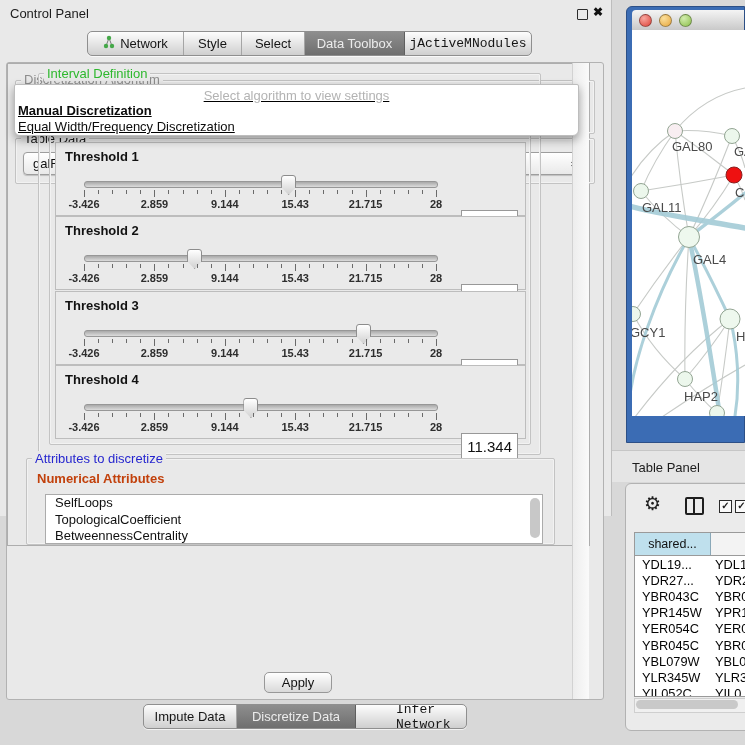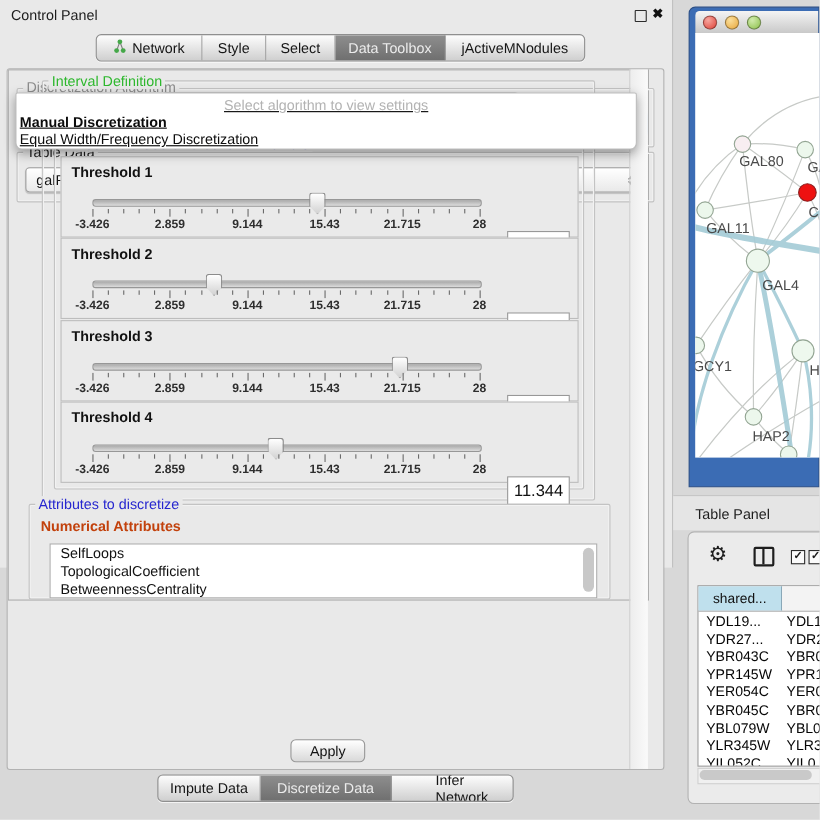--- a/index.html
+++ b/index.html
@@ -11,21 +11,21 @@
   .cp-window{left:0;top:0;width:611px;height:516px;background:#e9e9e9;border-right:1px solid #bdbdbd;}
   .cp-title{left:10px;top:6px;font-size:13px;color:#1c1c1c;}
   .float-btn{left:577px;top:9px;width:9px;height:9px;border:1.5px solid #2c2c2c;border-radius:1px;}
   .close-btn{left:593px;top:5px;font-size:12px;font-weight:bold;color:#111;}
 
   
   .seg{display:flex;height:23px;border:1px solid #8f8f8f;border-radius:5px;
        background:linear-gradient(#fdfdfd,#cfcfcf);box-shadow:0 1px 0 rgba(255,255,255,.7);overflow:hidden;}
   .seg .s{display:flex;align-items:center;justify-content:center;font-size:13px;color:#151515;
           border-right:1px solid #a5a5a5;box-sizing:border-box;gap:5px;}
-  .seg .s:last-child{border-right:none;}
+  .seg .s:last-child{border-right:none;font-family:Liberation Mono, monospace;}
   .seg .s.sel{background:linear-gradient(#8e8e8e,#6f6f6f);color:#ececec;border-right-color:#5f5f5f;}
 
   .top-tabs{left:87px;top:31px;}
   .bottom-tabs{left:143px;top:704px;}
 
   
   .main-panel{left:6px;top:62px;width:596px;height:636px;background:#e9e9e9;
               border:1px solid #b2b2b2;border-radius:3px;}
 
   .group{position:absolute;border:1px solid #c3c3c3;border-radius:2px;box-shadow:inset 0 0 0 1px #f2f2f2;}

